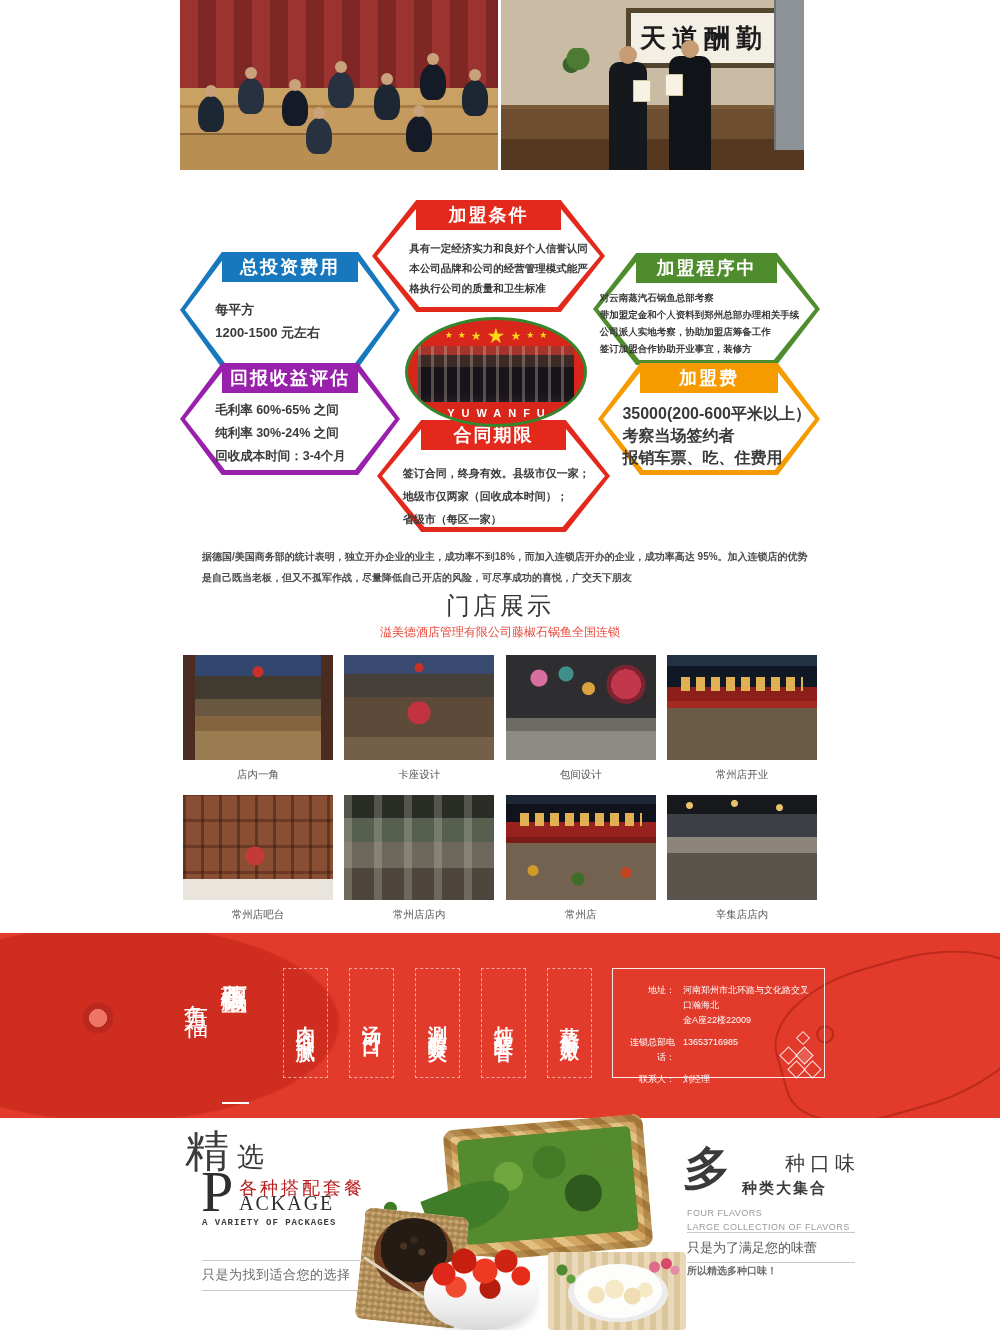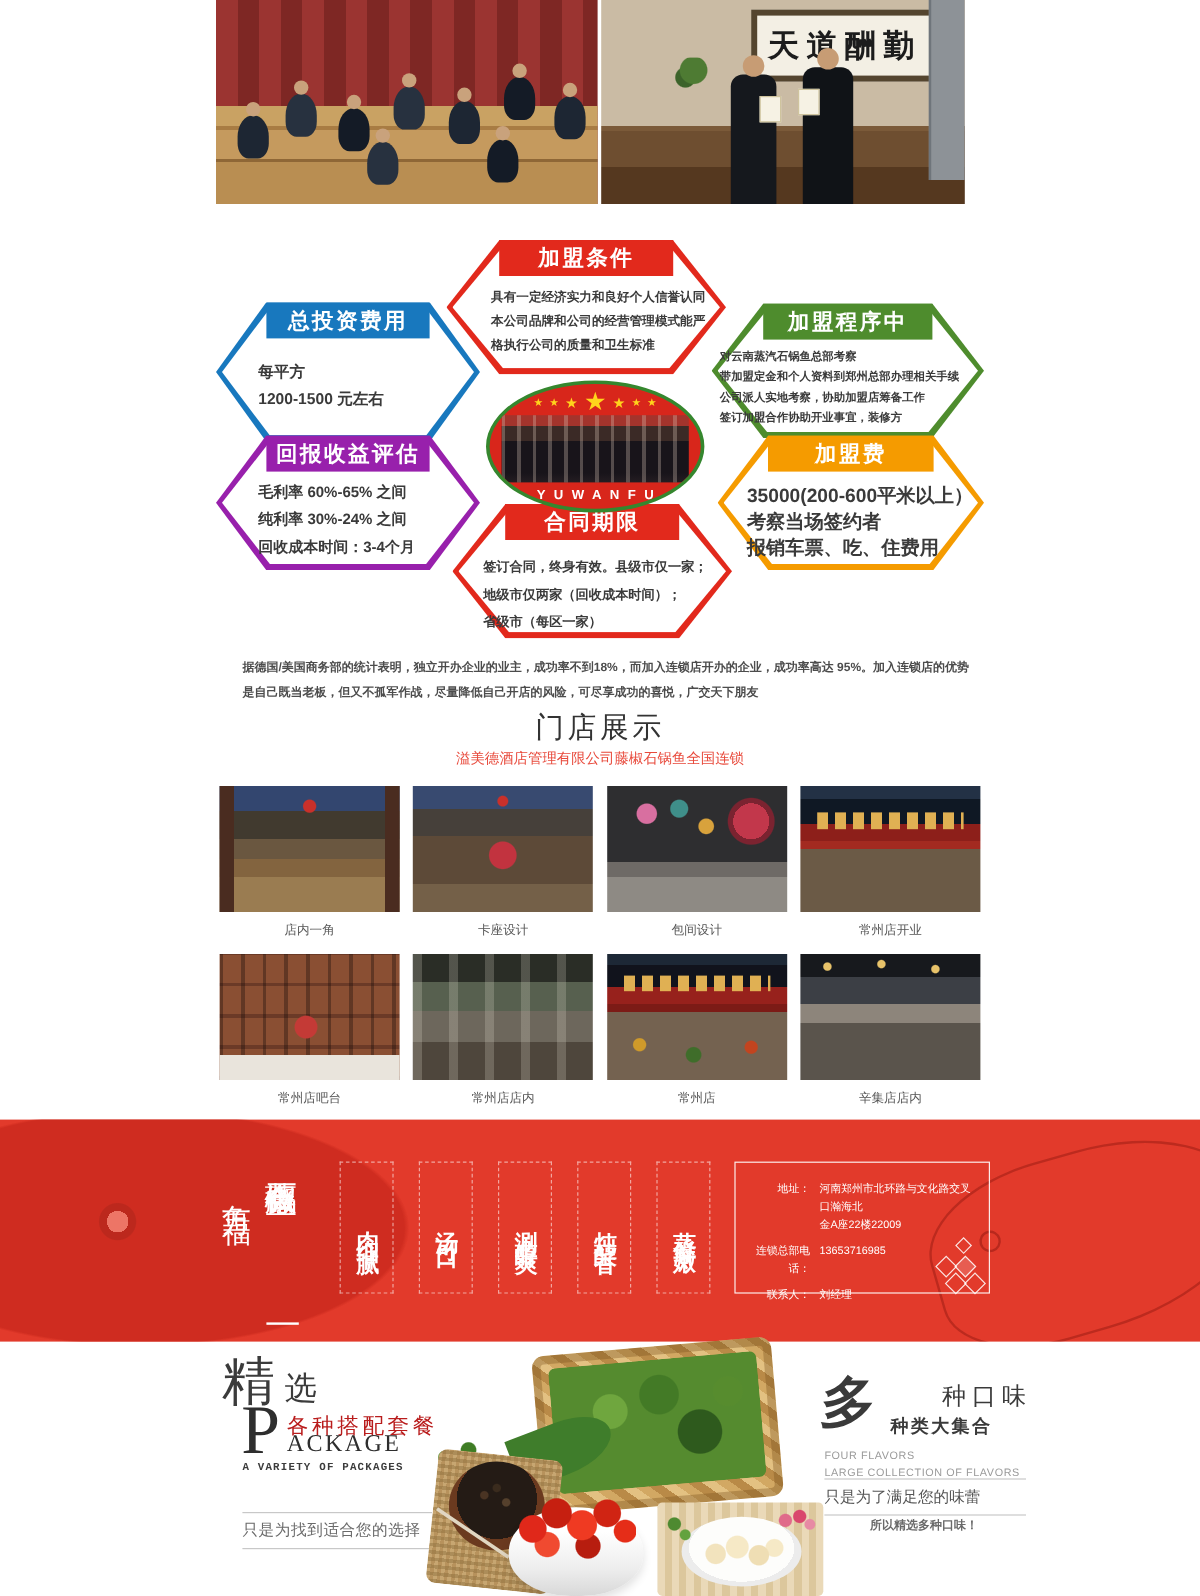--- a/index.html
+++ b/index.html
@@ -124,21 +124,21 @@
   .p-letter { position:absolute; left:201px; top:1166px; font-family:"Liberation Serif","DejaVu Serif",serif; font-size:58px; line-height:.9; color:#2e2e2e; }
   .p-cn { position:absolute; left:239px; top:1176px; font-size:18px; letter-spacing:3px; color:#b91c1c; }
   .p-en { position:absolute; left:239px; top:1192px; font-family:"Liberation Serif","DejaVu Serif",serif; font-size:20px; letter-spacing:2px; color:#2e2e2e; }
   .p-cap { position:absolute; left:202px; top:1218px; font-family:"Liberation Mono","DejaVu Sans Mono",monospace; font-size:9px; font-weight:bold; letter-spacing:1px; color:#3c3c3c; }
   .slogan-left { position:absolute; left:202px; top:1260px; width:158px; border-top:1px solid #c8c8c8; border-bottom:1px solid #c8c8c8; padding:5px 0 6px; font-size:13px; color:#6a6a6a; letter-spacing:.5px; }
   .duo { position:absolute; left:684px; top:1138px; font-size:46px; font-weight:bold; color:#3a3a3a; transform:skewX(-5deg); }
   .fl-cn1 { position:absolute; left:742px; top:1150px; font-size:20px; letter-spacing:5px; color:#3a3a3a;margin-left:43px; }
   .fl-cn2 { position:absolute; left:742px; top:1179px; font-size:15px; font-weight:bold; letter-spacing:2px; color:#3a3a3a; }
   .fl-en { position:absolute; left:687px; top:1206px; font-size:9px; line-height:14px; letter-spacing:.5px; color:#9a9a9a; }
   .slogan-right { position:absolute; left:687px; top:1232px; width:168px; border-top:1px solid #c8c8c8; border-bottom:1px solid #c8c8c8; padding:6px 0 5px; font-size:13px; color:#555; }
-  .sub-right { position:absolute; left:687px; top:1264px; font-size:10px; font-weight:bold; color:#6a6a6a;padding-left:38px; }
+  .sub-right { position:absolute; left:687px; top:1264px; font-size:10px; font-weight:bold; color:#6a6a6a; }
 
   
   .basket { position:absolute; left:448px; top:1122px; width:200px; height:133px; transform:rotate(-5deg); border-radius:10px;
     background:repeating-linear-gradient(40deg,#d2a863 0 7px,#b98a47 7px 14px,#e3c182 14px 21px);
     box-shadow:inset 0 0 0 7px rgba(120,80,30,.35); }
   .basket-fill { position:absolute; inset:11px 13px 17px 13px; border-radius:6px;
     background: radial-gradient(circle at 70% 60%, #2e5a1d 0 18px, rgba(0,0,0,0) 19px),
       radial-gradient(circle at 28% 38%, #6fa63e 0 14px, rgba(0,0,0,0) 15px),
       radial-gradient(circle at 52% 28%, #437a26 0 16px, rgba(0,0,0,0) 17px),
       radial-gradient(circle at 85% 30%, #578c2e 0 12px, rgba(0,0,0,0) 13px), #558b2f; }

